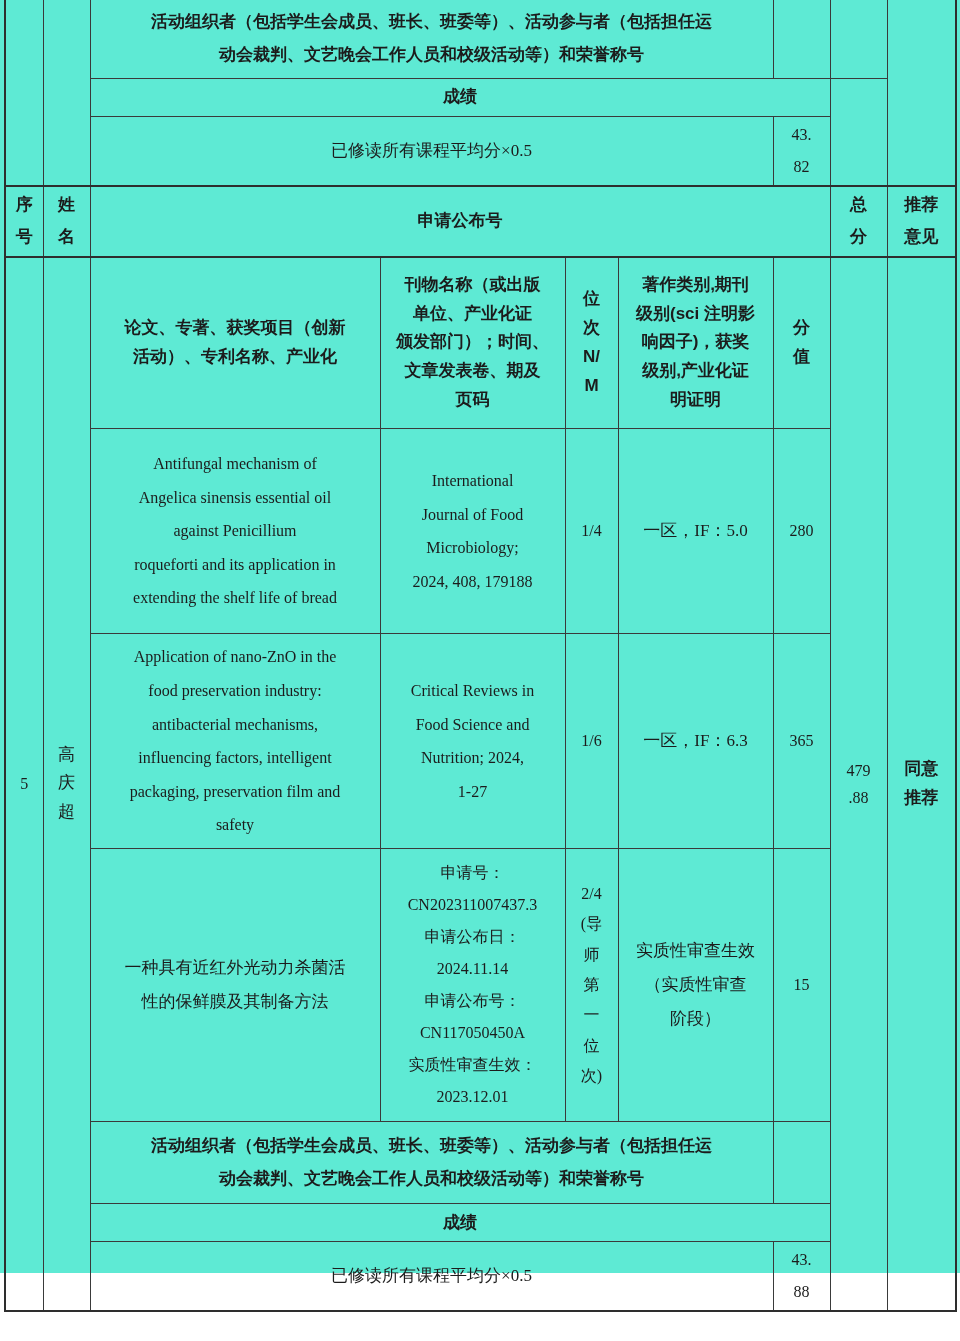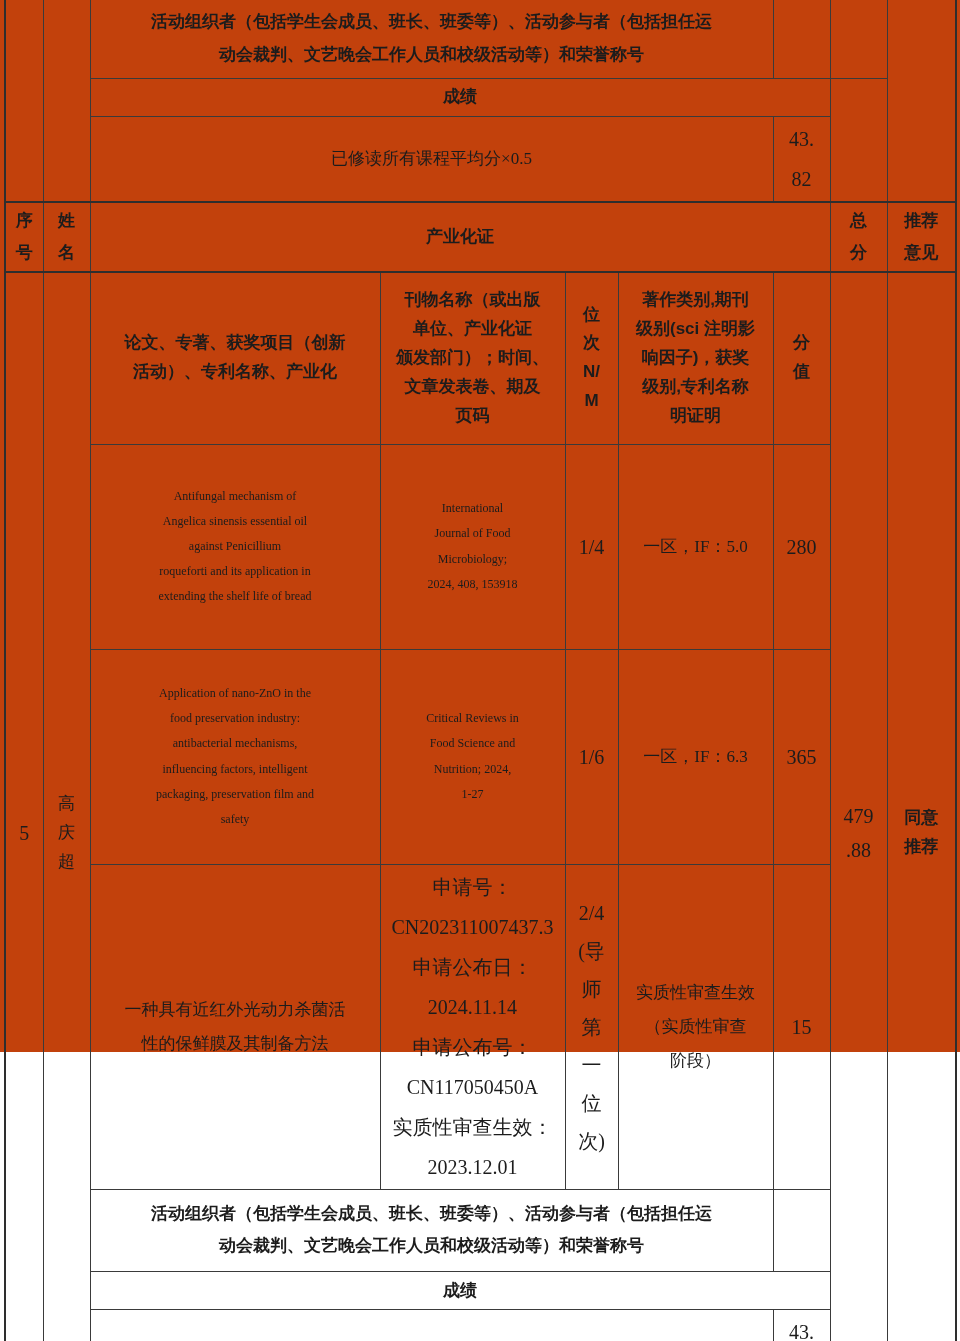--- a/index.html
+++ b/index.html
@@ -3,21 +3,21 @@
 <meta charset="utf-8">
 <style>
   * { box-sizing: border-box; }
   html, body {
     margin: 0; padding: 0;
     width: 960px; height: 1341px;
     background: #ffffff;
     font-family: "Liberation Serif", "DejaVu Serif", serif;
     color: #1c1c1c;
   }
-  .sheet { position: relative; width: 960px; height: 1052px; background: #c2410c; padding-left: 12px; }
+  .sheet { position: relative; width: 960px; height: 1273px; background: #5eead4; padding-left: 12px; }
   table.doc {
     position: absolute; left: 4px; top: 0;
     width: 951px;
     border-collapse: collapse;
     table-layout: fixed;
     border: 2px solid #2e2e2e;
     border-top: hidden;           
   }
   td {
     border: 1px solid #3a3a3a;
@@ -29,22 +29,22 @@
     white-space: pre-line;
     overflow: hidden;
   }
   tr.thick-top td { border-top: 2px solid #2e2e2e; }
   tr.thick-bottom td { border-bottom: 2px solid #2e2e2e; }
   .hei {   
     font-family: "Liberation Sans", "DejaVu Sans", sans-serif;
     font-weight: 700;
   }
   .song { font-weight: 400; margin-top: 25px; }
-  .latin { font-size: 12px; line-height: 2.1; }
-  .num { font-size: 20px; font-family: Liberation Serif, serif; }
+  .latin { font-size: 16px; line-height: 2.1; }
+  .num { font-size: 16px; font-family: Liberation Serif, serif; }
   .sub-hdr td { line-height: 1.7; }
   .tight { line-height: 1.9; }
 </style>
 </head>
 <body>
 
 <div class="sheet">
   <table class="doc">
     <colgroup>
       <col style="width:38px">
@@ -76,21 +76,21 @@
       <td colspan="4" class="song">已修读所有课程平均分×0.5</td>
       <td class="num">43.
 82</td>
     </tr>
 
     <tr style="height:67px" class="thick-top thick-bottom">
       <td class="hei tight">序
 号</td>
       <td class="hei tight">姓
 名</td>
-      <td colspan="5" class="hei">产业化证</td>
+      <td colspan="5" class="hei">申请公布号</td>
       <td class="hei tight">总
 分</td>
       <td class="hei tight">推荐
 意见</td>
     </tr>
 
     <tr style="height:172px" class="sub-hdr">
       <td rowspan="7" class="num">5</td>
       <td rowspan="7" class="song">高
 庆
@@ -102,40 +102,40 @@
 颁发部门）；时间、
 文章发表卷、期及
 页码</td>
       <td class="hei">位
 次
 N/
 M</td>
       <td class="hei">著作类别,期刊
 级别(sci 注明影
 响因子)，获奖
-级别,专利名称
+级别,产业化证
 明证明</td>
       <td class="hei">分
 值</td>
       <td rowspan="7" class="num">479
 .88</td>
       <td rowspan="7" class="hei tight">同意
 推荐</td>
     </tr>
 
     <tr style="height:205px">
       <td class="latin">Antifungal mechanism of
 Angelica sinensis essential oil
 against Penicillium
 roqueforti and its application in
 extending the shelf life of bread</td>
       <td class="latin">International
 Journal of Food
 Microbiology;
-2024, 408, 153918</td>
+2024, 408, 179188</td>
       <td class="num">1/4</td>
       <td class="song">一区，IF：5.0</td>
       <td class="num">280</td>
     </tr>
 
     <tr style="height:215px">
       <td class="latin">Application of nano-ZnO in the
 food preservation industry:
 antibacterial mechanisms,
 influencing factors, intelligent

